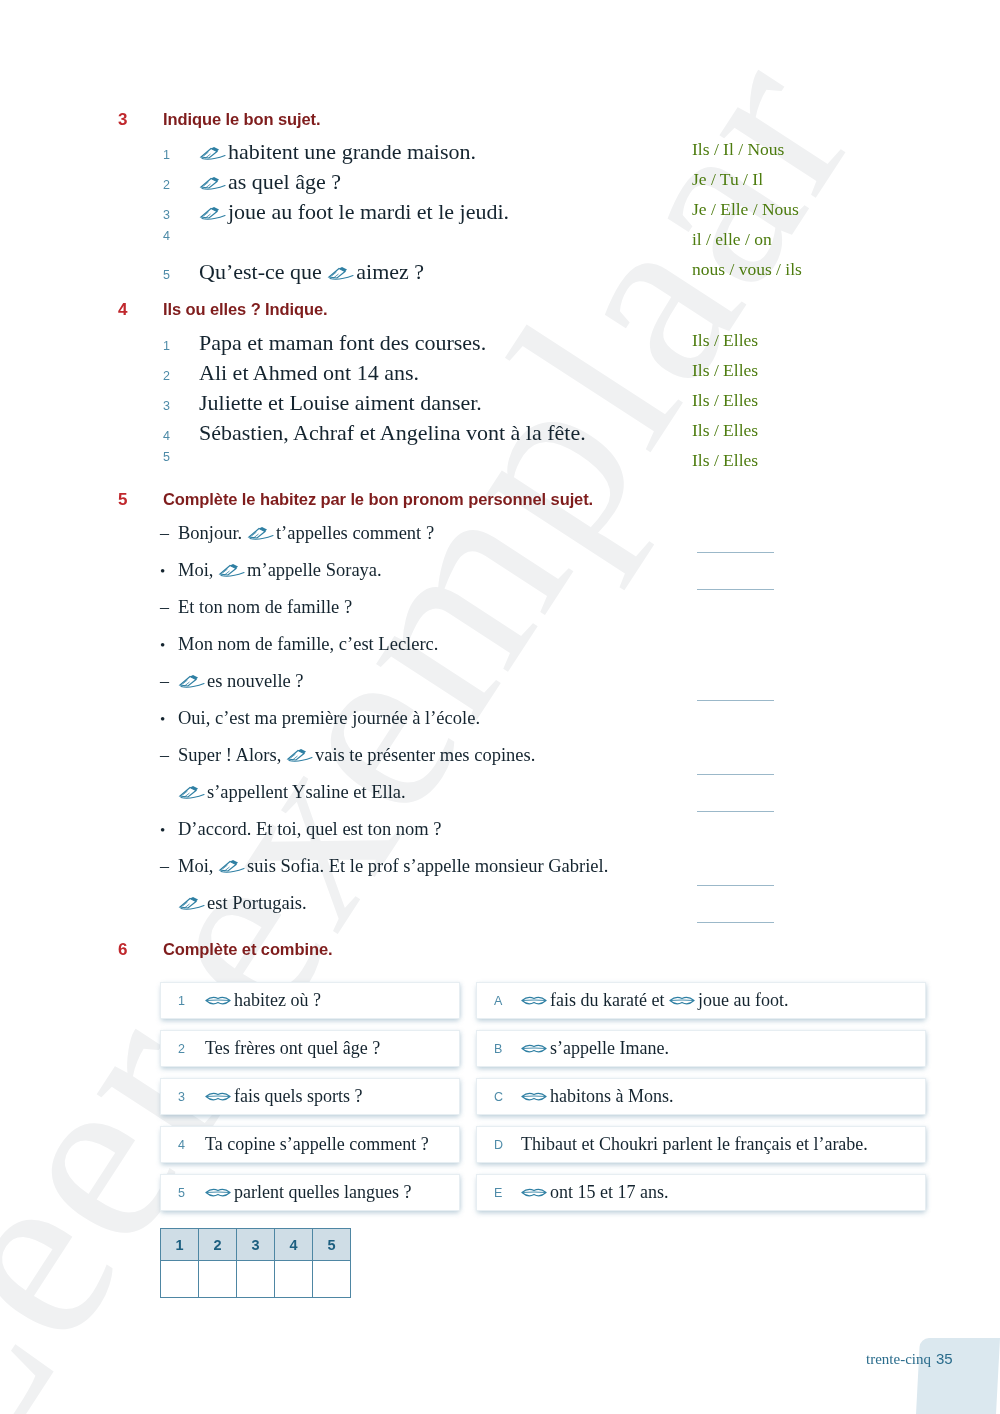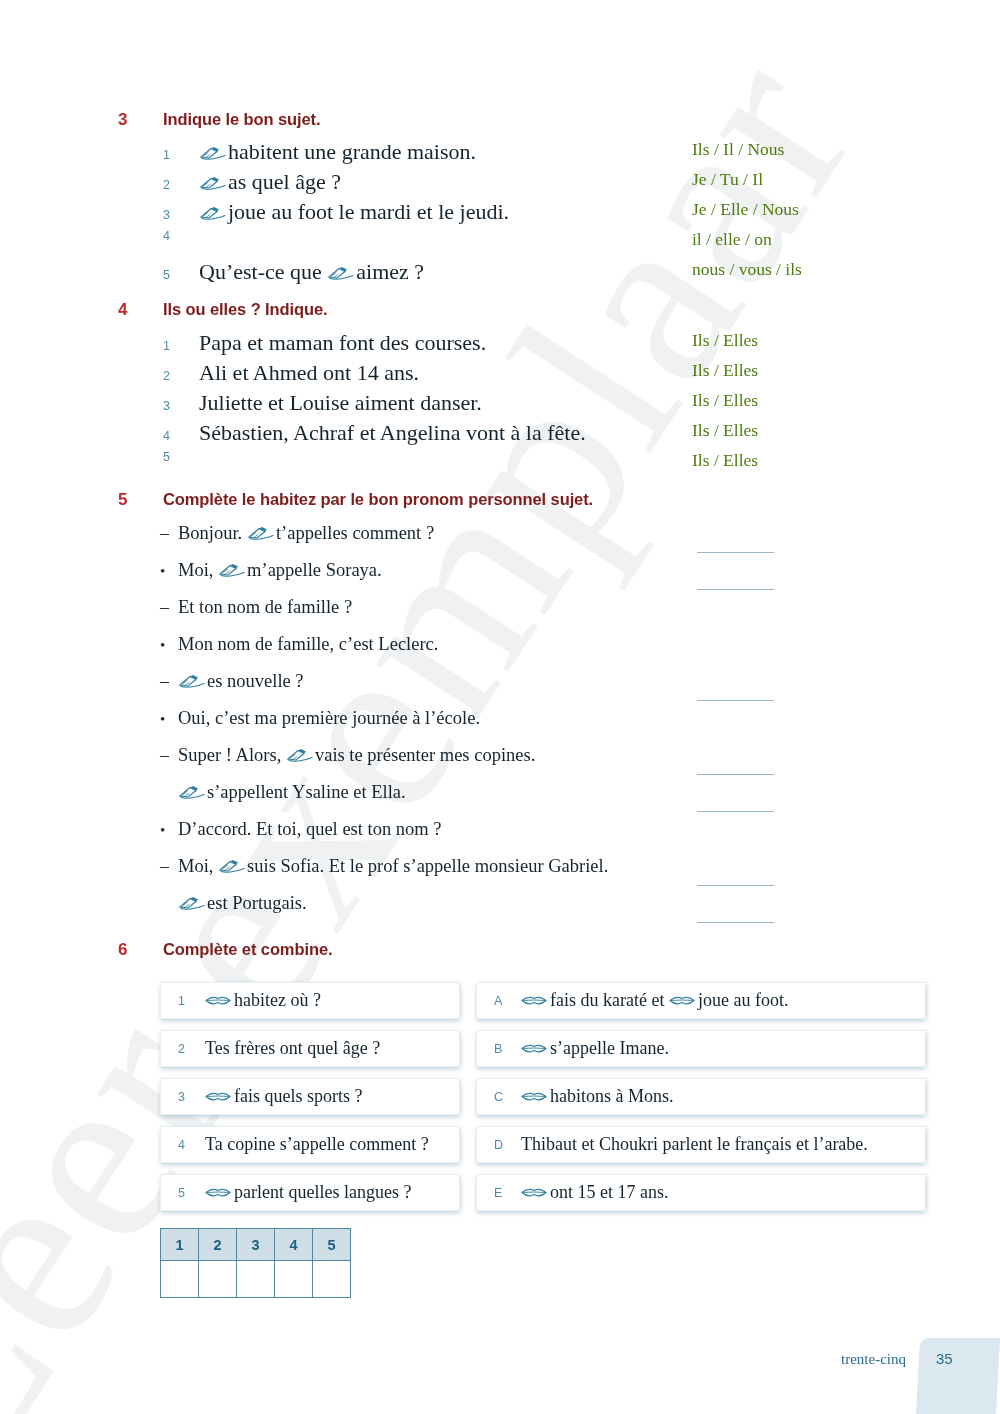--- a/index.html
+++ b/index.html
@@ -220,21 +220,21 @@
   .footer-pagenum {
     position: absolute;
     left: 936px;
     top: 1350px;
     font-family: "Liberation Sans", sans-serif;
     font-size: 15px;
     color: #2a6c8c;
   }
   .footer-word {
     position: absolute;
-    left: 841px;
+    left: 866px;
     top: 1351px;
     font-size: 15px;
     color: #2a6c8c;
     font-family: "Liberation Serif", serif;
   }
 </style>
 </head>
 <body>
 
 <div class="watermark-layer">

